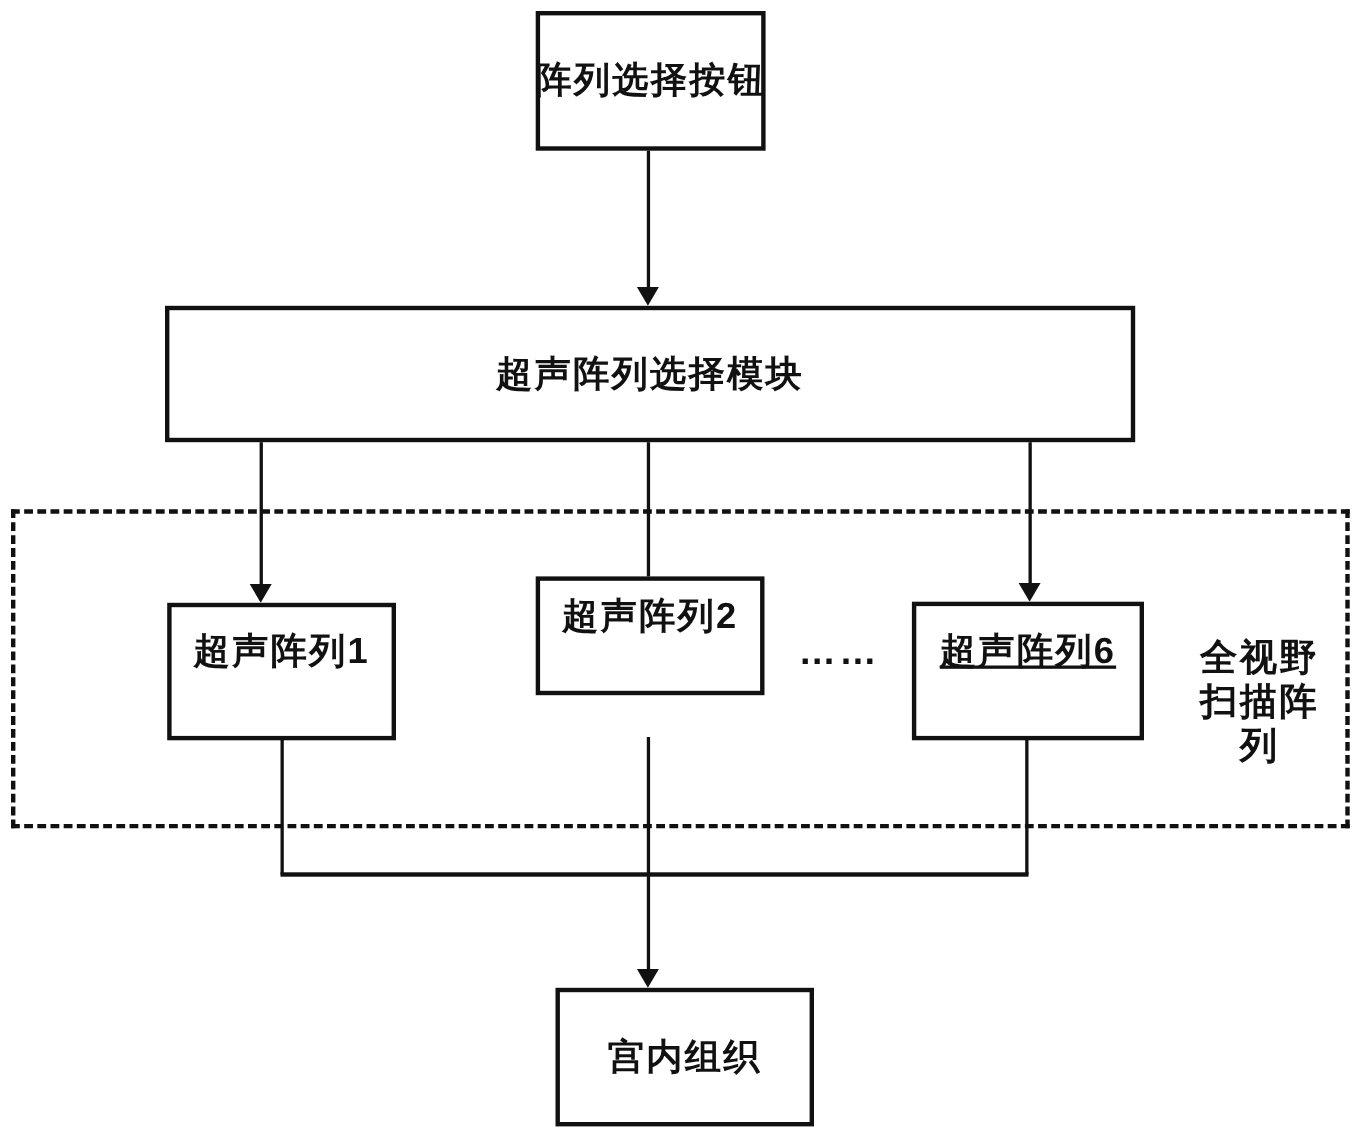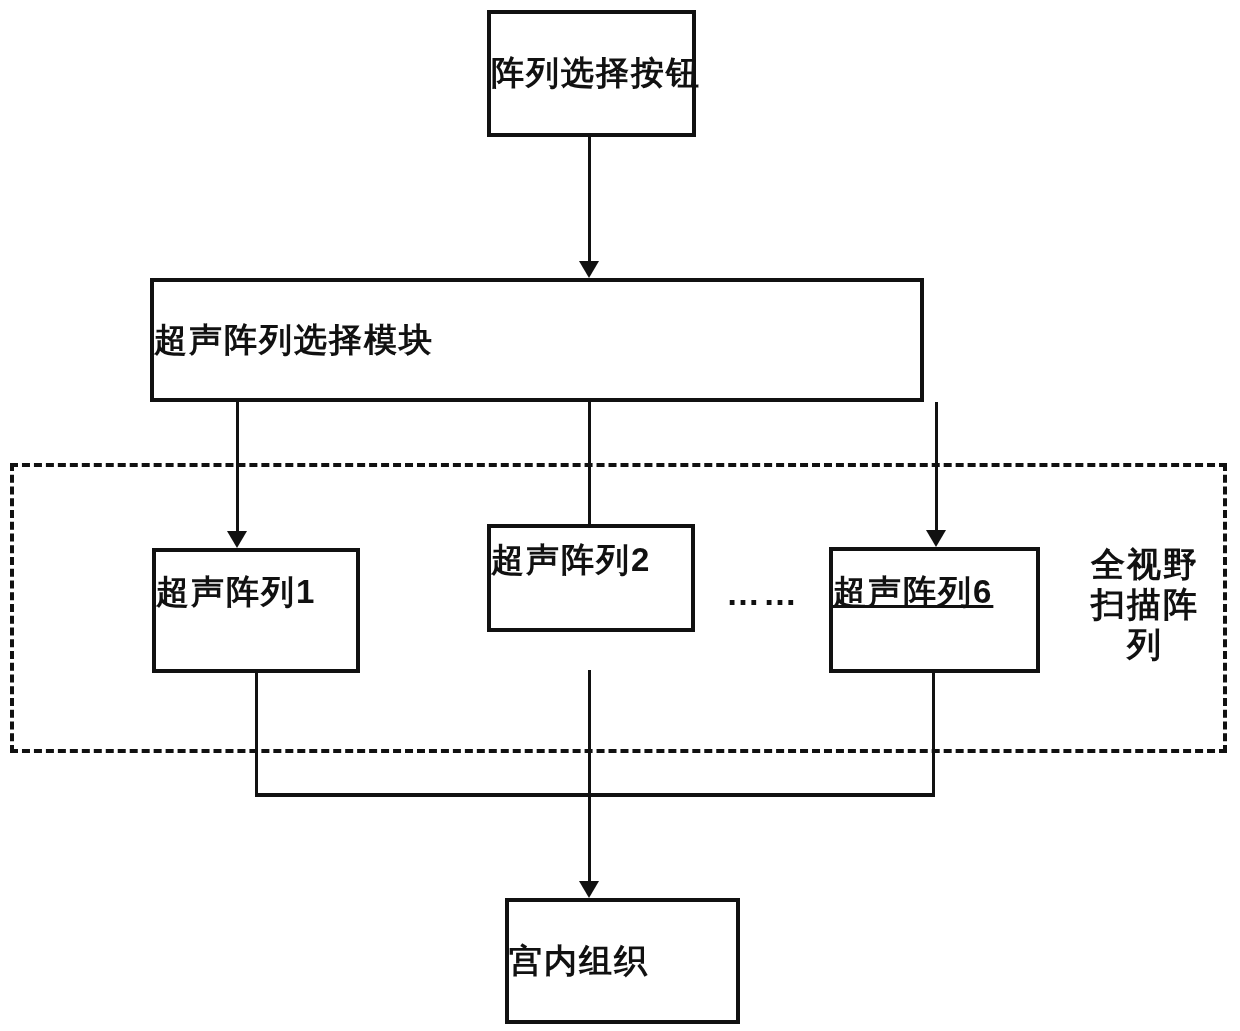--- a/index.html
+++ b/index.html
@@ -20,20 +20,21 @@
     color:var(--ink);
     overflow:hidden;
   }
   .flow-box{
     position:absolute;
     box-sizing:border-box;
     border:4px solid var(--ink);
     background:var(--paper);
     display:flex;
     align-items:center;
+    justify-content:center;
     font-size:33px;
     font-weight:bold;
     letter-spacing:2px;
     text-align:center;
     white-space:nowrap;
   }
   .flow-box.text-high{
     padding-bottom:36px; 
   }
   .vline{
@@ -61,20 +62,21 @@
     background:transparent;
   }
   .group-label{
     position:absolute;
     width:130px;
     text-align:center;
     font-size:34px;
     font-weight:bold;
     line-height:40px;
     letter-spacing:2px;
+    margin-top:34px;
   }
   .group-label span{display:block;}
   .ellipsis{
     position:absolute;
     font-size:34px;
     font-weight:bold;
     letter-spacing:3px;
     line-height:34px;
   }
 </style>
@@ -91,21 +93,21 @@
     <span>列</span>
   </div>
 
   <div class="flow-box" style="left:487px; top:10px; width:209px; height:127px;">
     <span>阵列选择按钮</span>
   </div>
 
   <div class="vline" style="left:588px; top:137px; height:126px;"></div>
   <div class="arrow-head" style="left:579px; top:261px;"></div>
 
-  <div class="flow-box" style="left:150px; top:278px; width:774px; height:124px;">
+  <div class="flow-box" style="left:150px; top:278px; width:882px; height:124px;">
     <span>超声阵列选择模块</span>
   </div>
 
   <div class="vline" style="left:236px; top:402px; height:130px;"></div>
   <div class="arrow-head" style="left:227px; top:531px;"></div>
 
   <div class="vline" style="left:588px; top:402px; height:129px;"></div>
   <div class="arrow-head" style="left:579px; top:530px;"></div>
 
   <div class="vline" style="left:935px; top:402px; height:129px;"></div>

